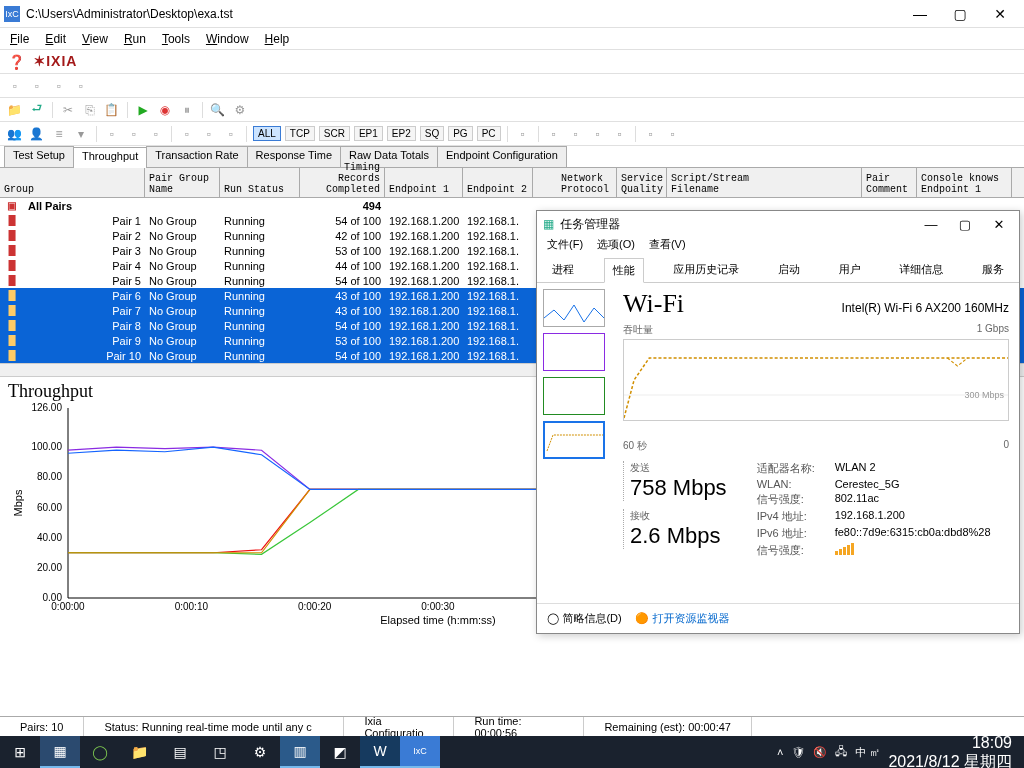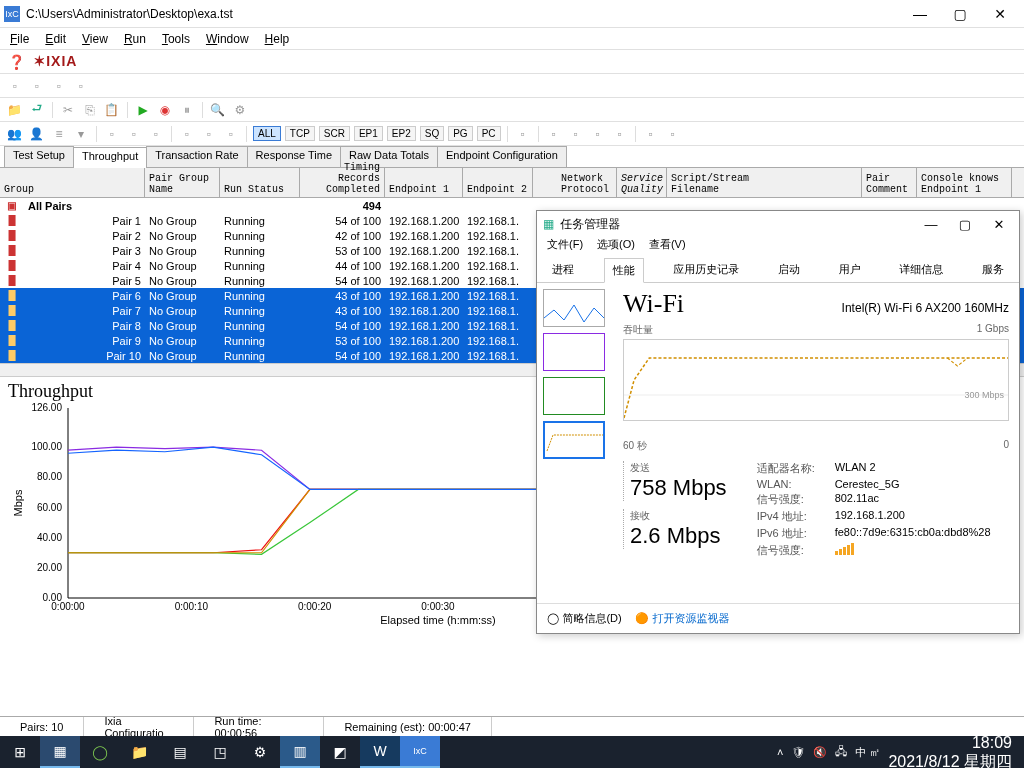--- a/index.html
+++ b/index.html
@@ -32,21 +32,21 @@
 .grid-header { display: flex; border-bottom: 1px solid #aaa; background: #f0f0f0; height: 30px; }
 .grid-header > div { border-right: 1px solid #aaa; padding: 2px 4px; font-size: 10px; font-family: "Courier New", monospace; display: flex; align-items: flex-end; white-space: pre-line; }
 
 .col-g { width: 145px; }
 .col-pg { width: 75px; }
 .col-rs { width: 80px; }
 .col-tr { width: 85px; text-align: right; justify-content: flex-end; }
 .col-e1 { width: 78px; }
 .col-e2 { width: 70px; }
 .col-np { width: 60px; margin-left: 24px; }
-.col-sq { width: 50px; font-style: italic; }
+.col-sq { width: 50px; }
 .col-ss { width: 195px; }
 .col-pc { width: 55px; }
 .col-ck { width: 95px; }
 
 .grid-body { font-family: "Courier New", monospace; font-size: 11px; }
 .grid-row { display: flex; height: 15px; align-items: center; }
 .grid-row > div { overflow: hidden; white-space: nowrap; padding: 0 4px; }
 .grid-row.all { font-weight: bold; }
 .grid-row.sel { background: #0a64d6; color: #fff; }
 .grid-row .ricon { width: 24px; display: flex; justify-content: center; color: #c33; font-size: 10px; }
@@ -344,20 +344,21 @@
         <polyline points="60,150.76190476190476 108.38461538461539,150.76190476190476 156.76923076923077,150.76190476190476 205.15384615384616,150.76190476190476 253.53846153846155,147.74603174603175 301.9230769230769,87.42857142857143 350.3076923076923,87.42857142857143 398.6923076923077,87.42857142857143 447.0769230769231,87.42857142857143 495.4615384615384,87.42857142857143 543.8461538461538,87.42857142857143 592.2307692307693,87.42857142857143 640.6153846153846,87.42857142857143 689,87.42857142857143" stroke="#e11" fill="none" stroke-width="1.2"></polyline>
         <polyline points="60,150.76190476190476 108.38461538461539,150.76190476190476 156.76923076923077,150.76190476190476 205.15384615384616,150.76190476190476 253.53846153846155,152.26984126984127 301.9230769230769,120.60317460317461 350.3076923076923,87.42857142857143 398.6923076923077,87.42857142857143 447.0769230769231,87.42857142857143 495.4615384615384,87.42857142857143 543.8461538461538,87.42857142857143 592.2307692307693,87.42857142857143 640.6153846153846,87.42857142857143 689,87.42857142857143" stroke="#39c639" fill="none" stroke-width="1.2"></polyline>
         <polyline points="60,150.76190476190476 108.38461538461539,150.76190476190476 156.76923076923077,150.76190476190476 205.15384615384616,150.76190476190476 253.53846153846155,150.76190476190476 301.9230769230769,87.42857142857143 350.3076923076923,87.42857142857143 398.6923076923077,87.42857142857143 447.0769230769231,87.42857142857143 495.4615384615384,87.42857142857143 543.8461538461538,87.42857142857143 592.2307692307693,87.42857142857143 640.6153846153846,87.42857142857143 689,87.42857142857143" stroke="#d18f00" fill="none" stroke-width="1.2"></polyline>
         <polyline points="60,51.23809523809524 108.38461538461539,48.22222222222223 156.76923076923077,49.730158730158735 205.15384615384616,45.206349206349216 253.53846153846155,52.74603174603175 301.9230769230769,87.42857142857143 350.3076923076923,87.42857142857143 398.6923076923077,87.42857142857143 447.0769230769231,87.42857142857143 495.4615384615384,87.42857142857143 543.8461538461538,87.42857142857143 592.2307692307693,87.42857142857143 640.6153846153846,87.42857142857143 689,87.42857142857143" stroke="#1464ff" fill="none" stroke-width="1.2"></polyline>
       </svg>
   </div>
 </div>
 
 <div class="statusbar">
   <div>Pairs: 10</div>
+  <div style="width:260px">Status: Running real-time mode until any c</div>
   <div style="width:110px">Ixia Configuratio</div>
   <div style="width:130px">Run time: 00:00:56</div>
   <div>Remaining (est): 00:00:47</div>
 </div>
 
 <div class="taskbar">
   <div class="tbtn">⊞</div>
   <div class="tbtn active" style="background:#2b4a6f">▦</div>
   <div class="tbtn" style="color:#7ec850">◯</div>
   <div class="tbtn" style="color:#e6a817">📁</div>

